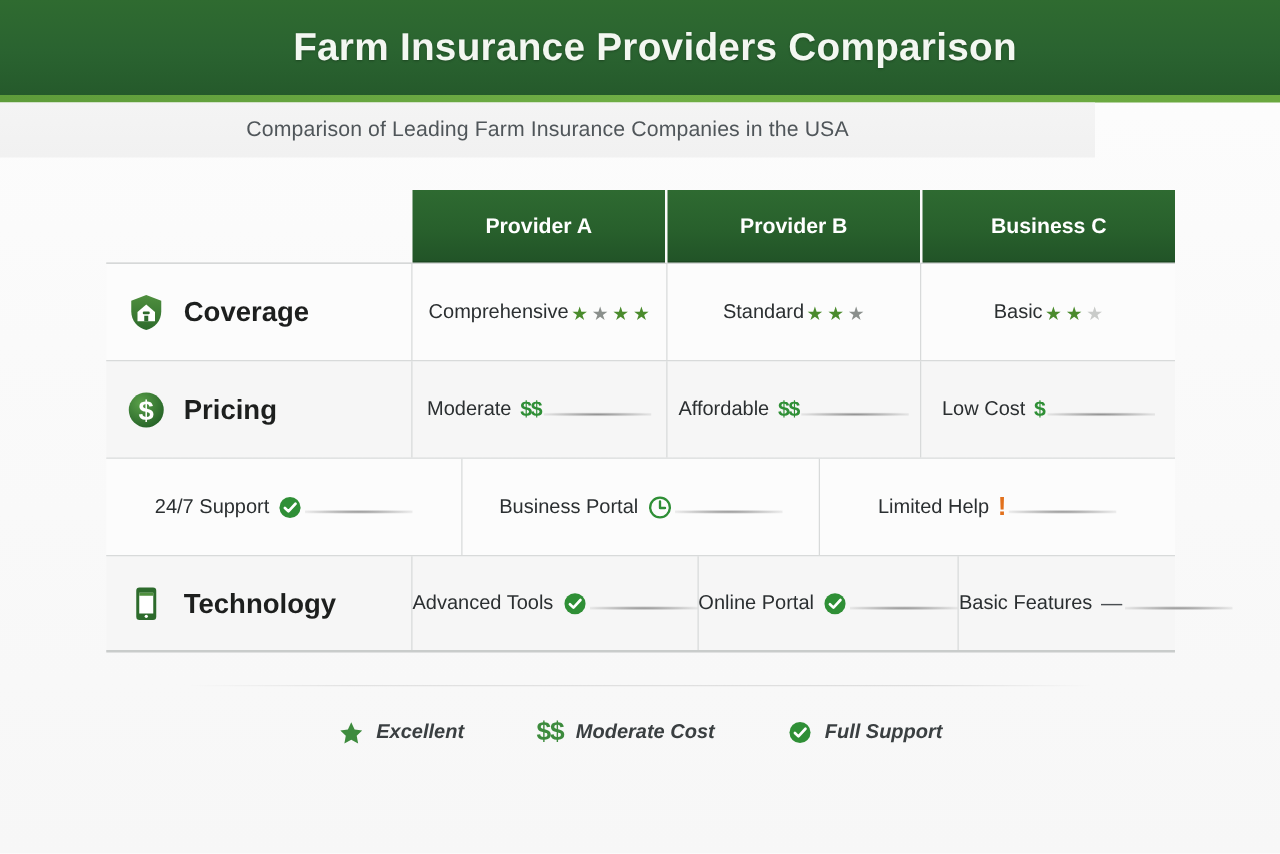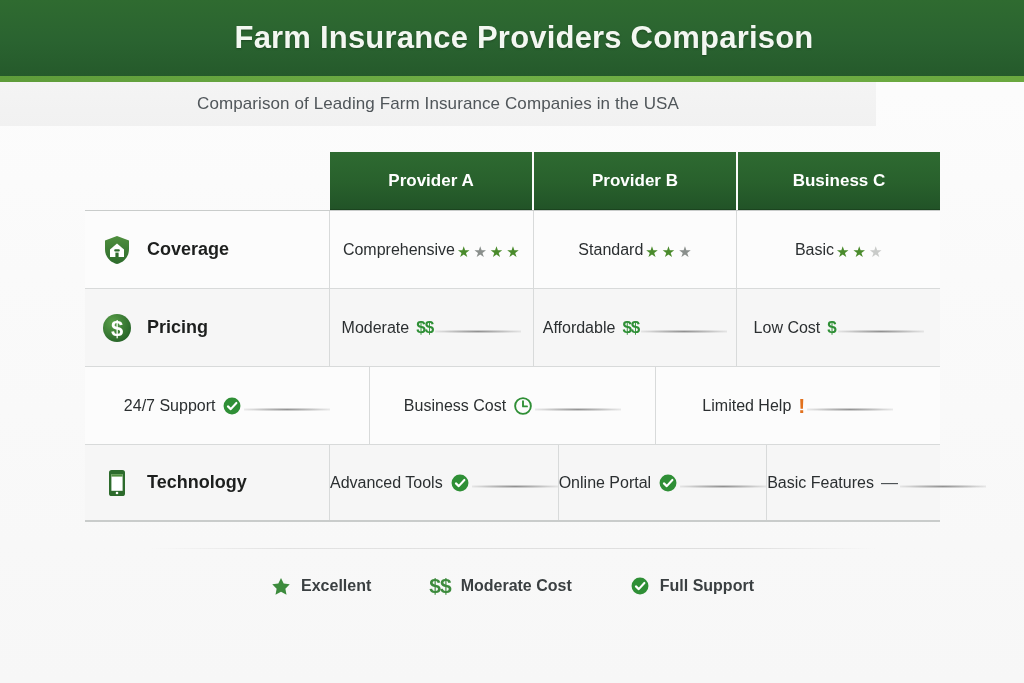--- a/index.html
+++ b/index.html
@@ -55,21 +55,21 @@
   .row { display:flex; height:78px; border-top:1px solid #d8dada; }
   .row.alt { background:#f6f6f6; }
   .row.plain { background:#fcfcfc; }
   .row:first-of-type { border-top:1px solid #c9cccb; }
   .row.last { border-bottom:2px solid #c9cccb; }
 
   .cat {
     width:245px; flex:none; display:flex; align-items:center;
     padding-left:16px; gap:14px; border-right:1px solid #d8dada;
   }
-  .cat-label { font-size:18px; font-weight:bold; color:#1d1f1e; }
+  .cat-label { font-size:22px; font-weight:bold; color:#1d1f1e; }
 
   .cell {
     flex:1 1 0; display:flex; flex-direction:row;
     align-items:center; justify-content:center;
     border-right:1px solid #d8dada; position:relative; gap:2px;
   }
   .cell:last-child { border-right:none; }
   .cell-text {
     font-size:16px; color:#2b2f31; display:flex;
     align-items:center; gap:7px; white-space:nowrap;
@@ -92,21 +92,21 @@
   .legend-div {
     position:absolute; left:150px; top:548px; width:725px; height:1px;
     background:linear-gradient(90deg,rgba(220,220,220,0) 0%,#e2e2e2 18%,#dedede 82%,rgba(220,220,220,0) 100%);
   }
   .legend {
     position:absolute; left:85px; top:565px; width:855px; height:42px;
     display:flex; align-items:center; justify-content:center; gap:58px;
   }
   .legend-item { display:flex; align-items:center; gap:10px; }
   .legend-label {
-    font-size:16px; font-weight:bold; color:#3a3f41;
+    font-size:16px; font-style:italic; font-weight:bold; color:#3a3f41;
   }
   .legend-money {
     color:#3d8b3d; font-weight:bold; font-size:21px; letter-spacing:-1px;
   }
 </style>
 </head>
 <body>
 
 <div id="page">
 
@@ -223,21 +223,21 @@
                 <svg class="ico-sm" viewBox="0 0 32 32" xmlns="http://www.w3.org/2000/svg">
                   <circle cx="16" cy="16" r="13.5" fill="#2f8f36"></circle>
                   <path d="M9.5 16.6 L14 21 L23 11.2" fill="none" stroke="#ffffff" stroke-width="3.4" stroke-linecap="round" stroke-linejoin="round"></path>
                 </svg>
               </span>
             </span>
             <span class="cell-underline"></span>
           </div>
           <div class="cell">
             <span class="cell-text">
-              <span>Business Cost</span>
+              <span>Business Portal</span>
               <span>
                 <svg class="ico-sm" viewBox="0 0 32 32" xmlns="http://www.w3.org/2000/svg">
                   <circle cx="16" cy="16" r="12.6" fill="none" stroke="#2f8f36" stroke-width="3"></circle>
                   <path d="M16 8.2 V16.6 H22.4" fill="none" stroke="#2f8f36" stroke-width="3" stroke-linecap="round" stroke-linejoin="round"></path>
                 </svg>
               </span>
             </span>
             <span class="cell-underline"></span>
           </div>
           <div class="cell">

